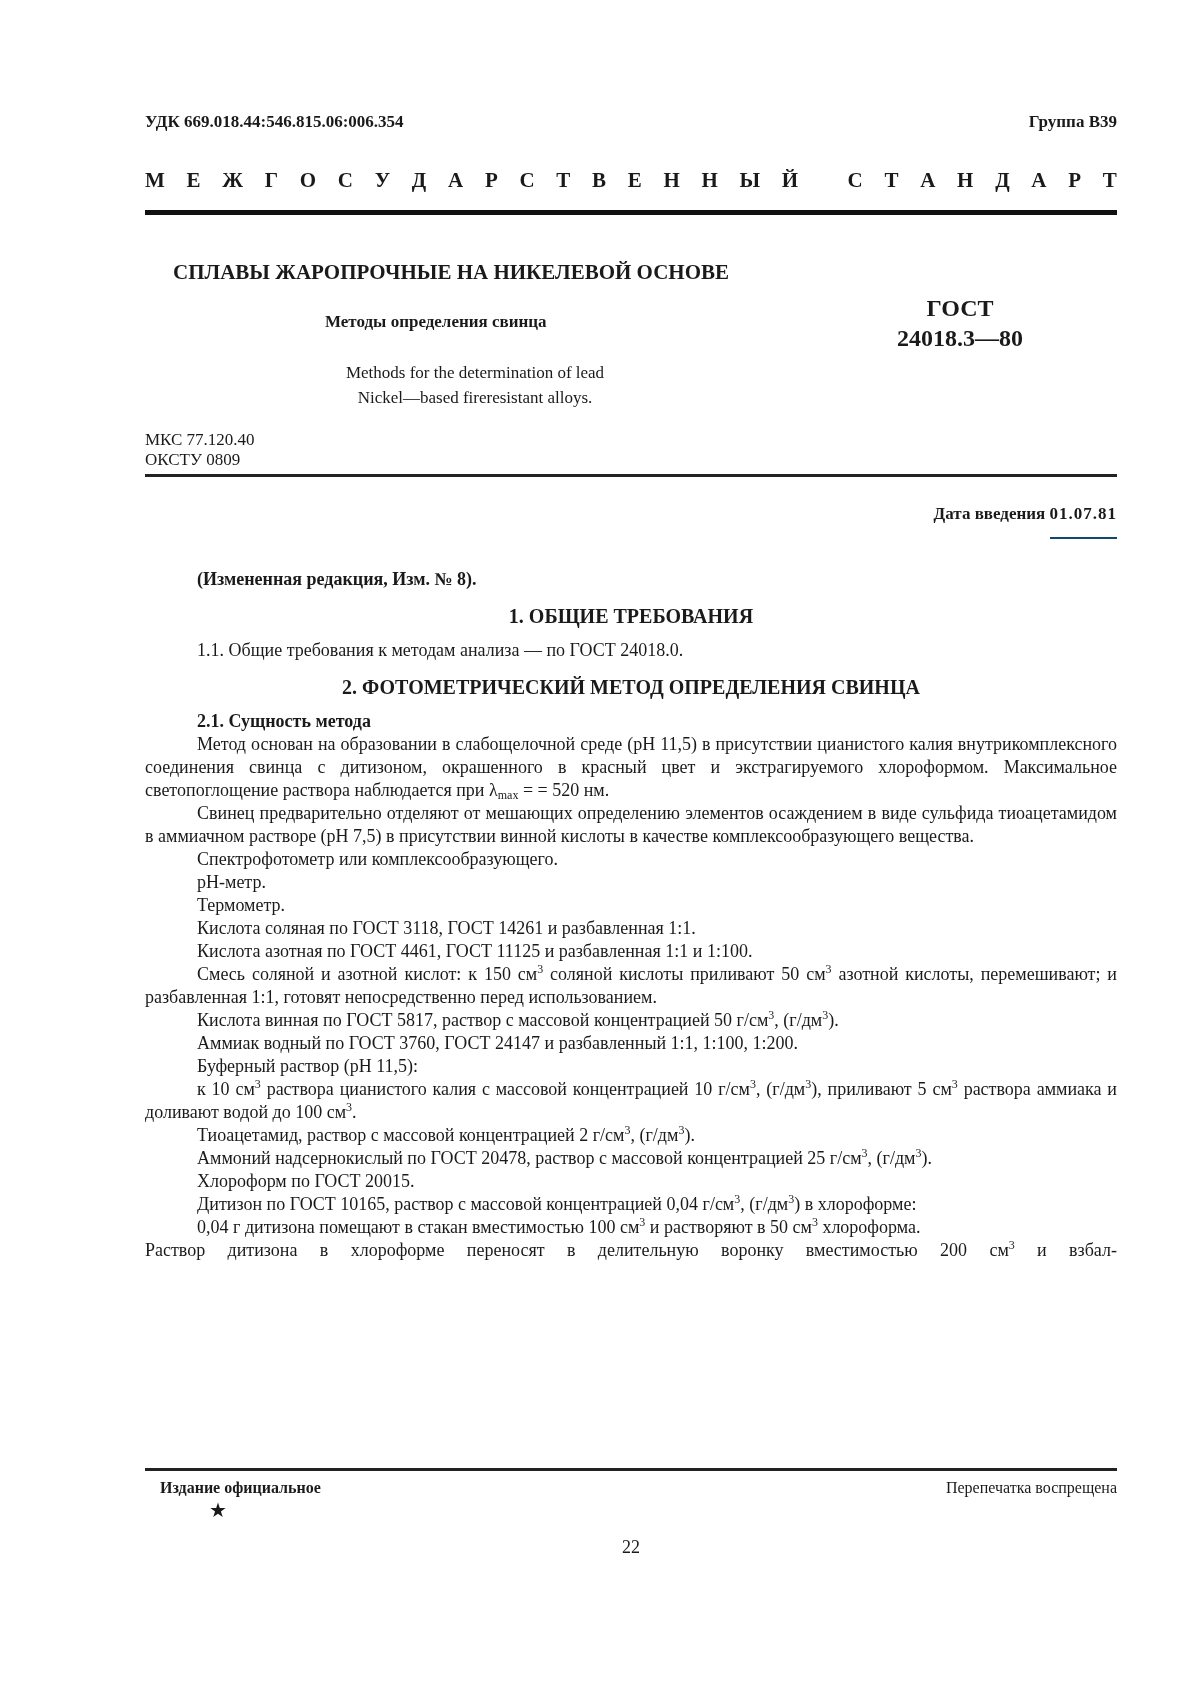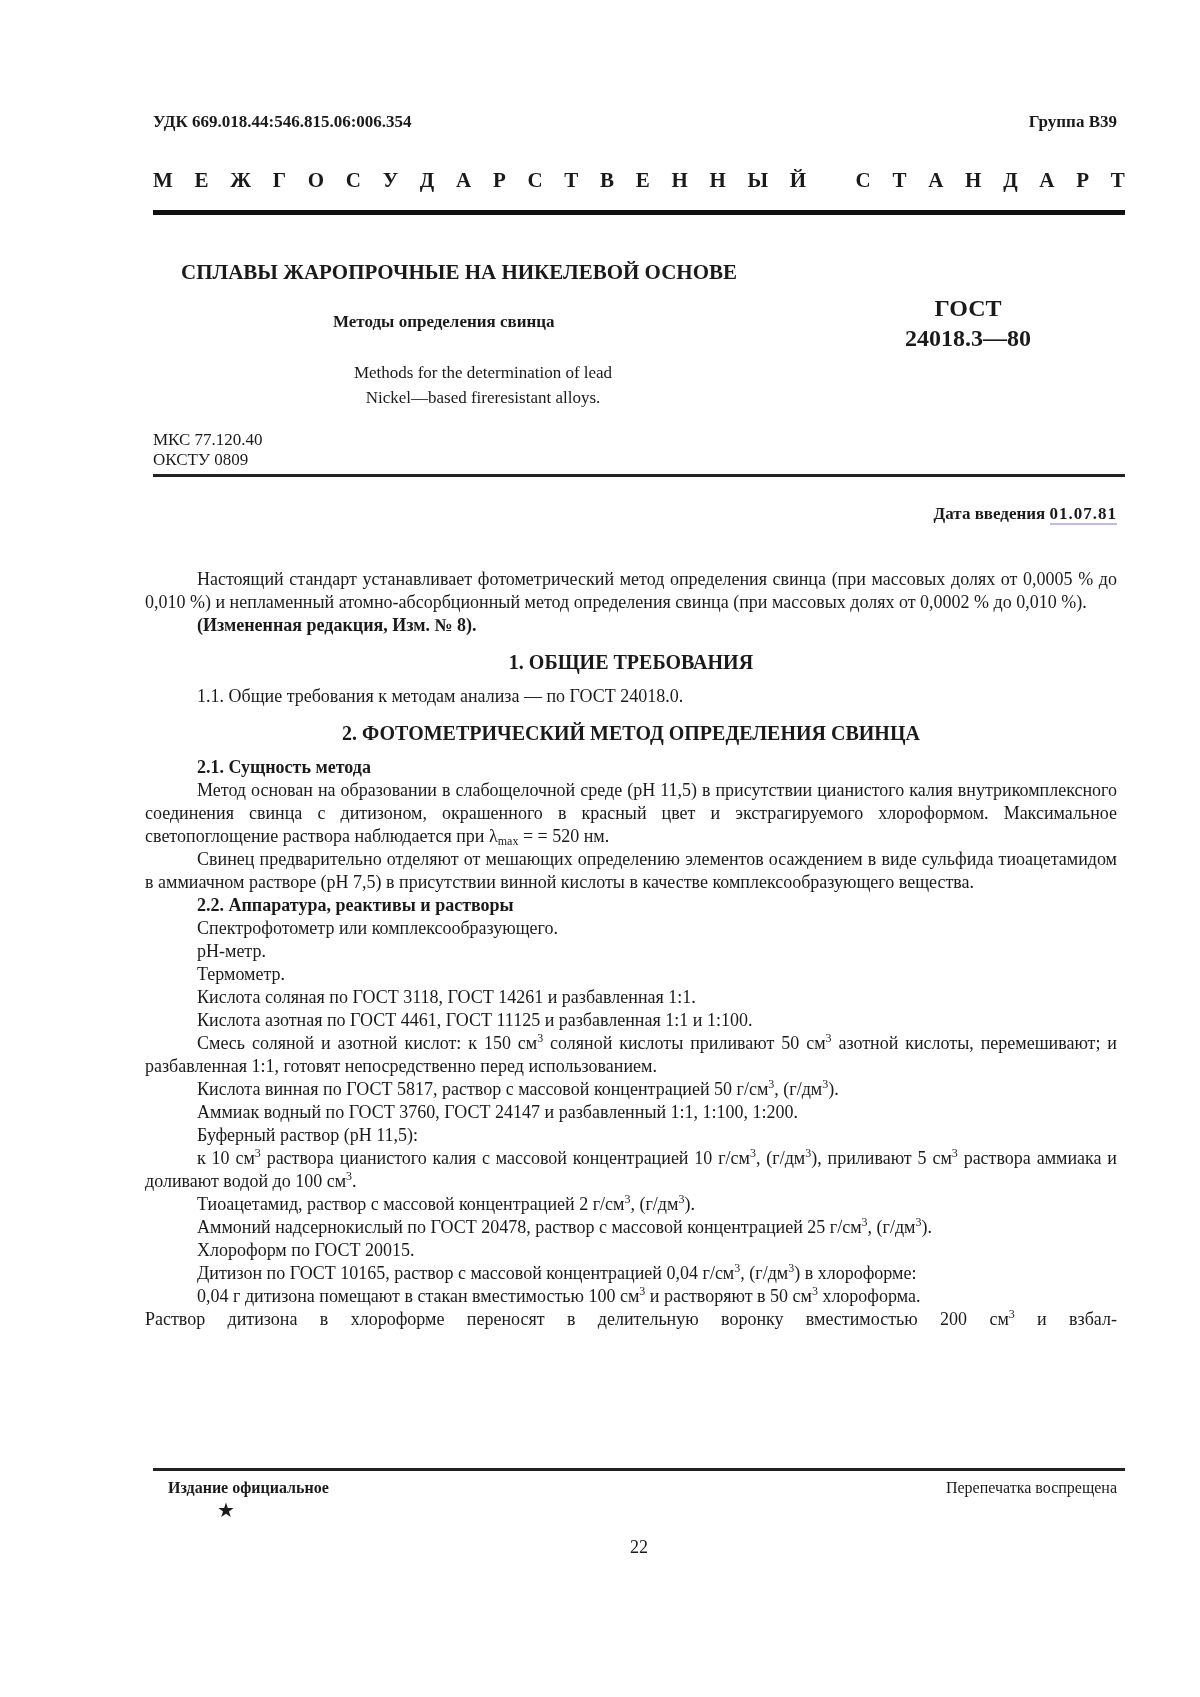--- a/index.html
+++ b/index.html
@@ -1,38 +1,38 @@
 <!DOCTYPE html>
 <html><head>
 <meta charset="utf-8">
 <style>
   html, body { margin: 0; padding: 0; background: #ffffff; }
   body {
     width: 1200px; height: 1697px; position: relative; overflow: hidden;
     font-family: "Liberation Serif", "DejaVu Serif", serif; color: #1a1a1a;
   }
   .page { position: absolute; left: 145px; top: 0; width: 972px; }
-  .abs { position: absolute; margin-left: 8px; }
+  .abs { position: absolute; }
   .bold { font-weight: bold; }
   .udk { top: 112px; left: 0; font-size: 17px; font-weight: bold; }
   .group { top: 112px; right: 0; font-size: 17px; font-weight: bold; }
   .interstate {
     top: 168px; left: 0; width: 972px; font-size: 21px; font-weight: bold;
     display: flex; justify-content: space-between; letter-spacing: 0;
   }
   .interstate span { display: inline-block; }
   .rule-thick { left: 0; width: 972px; height: 5px; background: #111; }
   .rule-medium { left: 0; width: 972px; height: 3px; background: #222; }
   .title-main { top: 260px; left: 28px; font-size: 21px; font-weight: bold; }
   .subtitle { top: 312px; left: 180px; font-size: 17px; font-weight: bold; }
   .gost-block { top: 293px; left: 740px; width: 150px; text-align: center; font-size: 24px; font-weight: bold; line-height: 30px; }
   .eng { top: 360px; left: 130px; width: 400px; text-align: center; font-size: 17px; line-height: 25px; }
   .codes { top: 430px; left: 0; font-size: 17px; line-height: 20px; }
   .date-line { top: 504px; right: 0; font-size: 17px; font-weight: bold; }
-  .date-val { border-bottom: 2px solid #c4b5fd; padding-bottom: 0; letter-spacing: 1px; }
+  .date-val { border-bottom: 2px solid #0c4a6e; padding-bottom: 14px; letter-spacing: 1px; }
   .body-text {
     position: absolute; left: 0; top: 568px; width: 972px;
     font-size: 18px; line-height: 23px; text-align: justify;
   }
   .body-text p { margin: 0; text-indent: 52px; text-align: justify; }
   .body-text p.noindent { text-indent: 0; }
   .body-text p.last { text-align-last: justify; }
   .body-text h2 {
     margin: 12px 0 10px 0; font-size: 20px; font-weight: bold; text-align: center; line-height: 26px;
   }
@@ -101,32 +101,30 @@
   </div>
 
   <div class="abs rule-medium" style="top:474px;"></div>
 
   <div class="abs date-line">
     <span>Дата введения</span>
     <span class="date-val">01.07.81</span>
   </div>
 
   <div class="body-text">
-    <p>Настоящий стандарт устанавливает фотометрический метод определения свинца (при массовых долях от 0,0005 % до 0,010 %) и непламенный атомно-абсорбционный метод определения свинца (при массовых долях от 0,0002 % до 0,010 %).</p>
     <p class="bold">(Измененная редакция, Изм. № 8).</p>
 
     <h2>1. ОБЩИЕ ТРЕБОВАНИЯ</h2>
     <p>1.1.  Общие требования к методам анализа — по ГОСТ 24018.0.</p>
 
     <h2>2. ФОТОМЕТРИЧЕСКИЙ МЕТОД ОПРЕДЕЛЕНИЯ СВИНЦА</h2>
     <p class="bold">2.1.  Сущность метода</p>
     <p><span>Метод основан на образовании в слабощелочной среде (pH 11,5) в присутствии цианистого калия внутрикомплексного соединения свинца с дитизоном, окрашенного в красный цвет и экстрагируемого хлороформом. Максимальное светопоглощение раствора наблюдается при λ</span><span class="sub">max</span><span> = = 520 нм.</span></p>
     <p>Свинец предварительно отделяют от мешающих определению элементов осаждением в виде сульфида тиоацетамидом в аммиачном растворе (pH 7,5) в присутствии винной кислоты в качестве комплексообразующего вещества.</p>
 
-    <p class="bold">2.2.  Аппаратура, реактивы и растворы</p>
     <p>Спектрофотометр или комплексообразующего.</p>
     <p>pH-метр.</p>
     <p>Термометр.</p>
     <p>Кислота соляная по ГОСТ  3118, ГОСТ  14261 и разбавленная 1:1.</p>
     <p>Кислота азотная по ГОСТ  4461, ГОСТ  11125 и разбавленная 1:1 и 1:100.</p>
     <p><span>Смесь соляной и азотной кислот: к 150 см</span><sup>3</sup><span> соляной кислоты приливают 50 см</span><sup>3</sup><span> азотной кислоты, перемешивают; и разбавленная 1:1, готовят непосредственно перед использованием.</span></p>
     <p><span>Кислота винная по ГОСТ 5817, раствор с массовой концентрацией 50 г/см</span><sup>3</sup><span>, (г/дм</span><sup>3</sup><span>).</span></p>
     <p>Аммиак водный по ГОСТ 3760, ГОСТ 24147 и разбавленный 1:1, 1:100, 1:200.</p>
     <p>Буферный раствор (pH 11,5):</p>
     <p><span>к 10 см</span><sup>3</sup><span> раствора цианистого калия с массовой концентрацией 10 г/см</span><sup>3</sup><span>, (г/дм</span><sup>3</sup><span>), приливают 5 см</span><sup>3</sup><span> раствора аммиака и доливают водой до 100 см</span><sup>3</sup><span>.</span></p>

